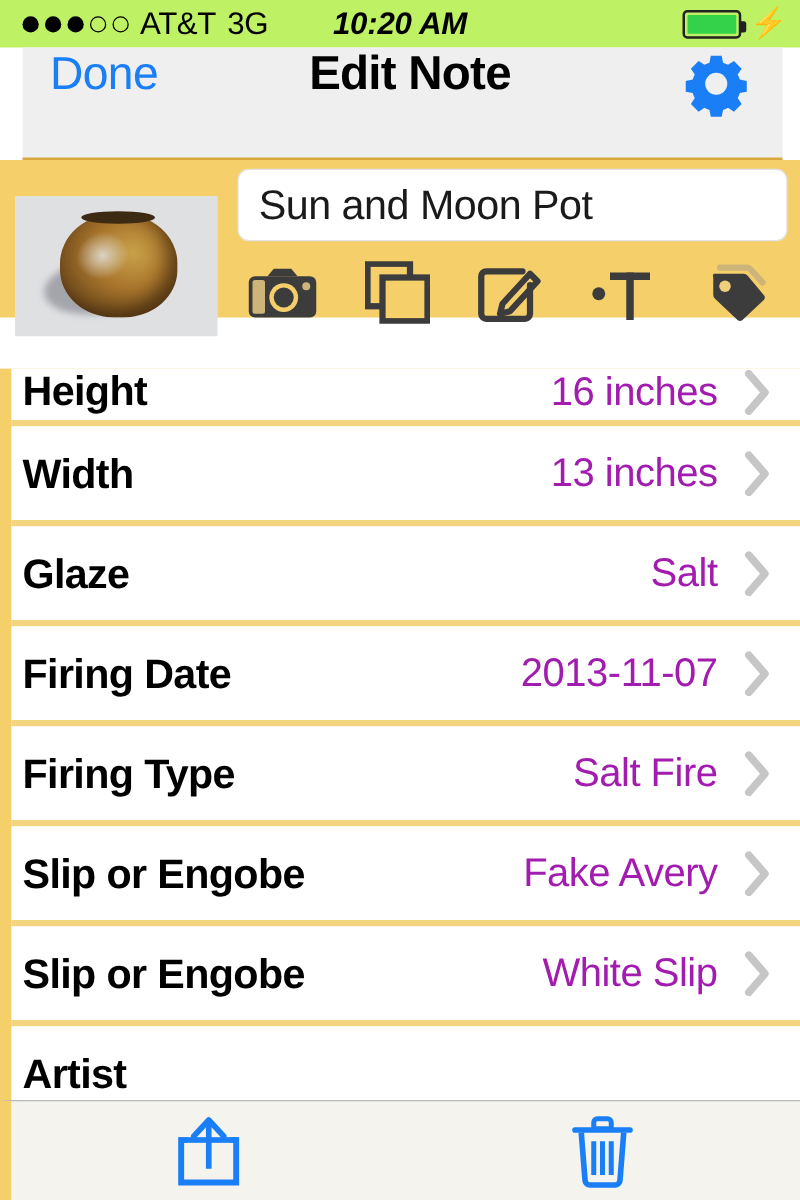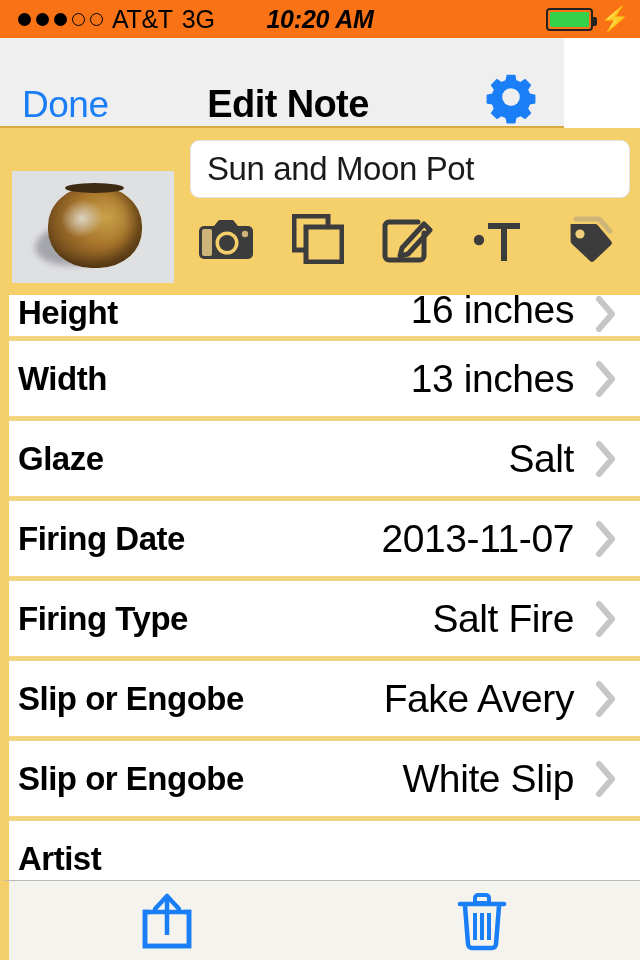--- a/index.html
+++ b/index.html
@@ -7,21 +7,21 @@
   body {
     font-family:"Liberation Sans", sans-serif;
     background:#ffffff;
     overflow:hidden;
     position:relative;
   }
 
   
   #status-bar{
     height:38px; width:640px;
-    background:#f97316;
+    background:#bef264;
     display:flex; align-items:center;
     position:relative;
   }
   #sb-left{ display:flex; align-items:center; padding-left:18px; gap:9px; }
   .dots{ display:flex; align-items:center; gap:5px; }
   .dot{ width:13px; height:13px; border-radius:50%; }
   .dot.filled{ background:#000; }
   .dot.hollow{ background:transparent; border:1.8px solid #000; }
   .sb-text{ font-size:25px; color:#000; letter-spacing:-0.3px; }
   #sb-center{
@@ -39,42 +39,43 @@
   }
   .battery-fill{ height:100%; background:#34d24a; border-radius:1px; }
   .battery-cap{
     position:absolute; right:-6px; top:7px;
     width:5px; height:9px; background:#222; border-radius:0 2px 2px 0;
   }
   .bolt{ font-size:24px; color:#111; line-height:1; margin-left:5px; }
 
   
   #nav-bar{
-    height:90px; width:564px; background:#efefef;
-    display:flex; align-items:flex-end; position:relative;
+    height:90px; width:608px; background:#efefef;
+    display:flex; align-items:flex-start; position:relative;
     border-bottom:2px solid #d8a93c;
+    margin-left:18px;
   }
   #done-button{
     padding-left:22px; font-size:37px; color:#1a7ef6;
     letter-spacing:-0.5px; cursor:pointer;
   }
   #nav-title{
     position:absolute; left:12px; right:0;
     text-align:center; font-size:38px; font-weight:bold;
     color:#000; letter-spacing:-0.6px;
   }
   #settings-button{
     margin-left:auto; padding-right:24px; z-index:2;
     display:flex; align-items:center; cursor:pointer;
   }
 
   
   #note-header{
-    width:640px; height:167px; background:#f5cf6a;
-    position:relative; display:flex;
+    width:640px; height:126px; background:#f5cf6a;
+    position:relative; display:flex;align-items:center;
   }
   #thumb-wrap{
     width:162px; height:112px; margin:43px 0 0 12px; flex:0 0 auto;
     background:#e9e9ea; overflow:hidden; position:relative;
   }
   #thumb-img{ width:100%; height:100%; position:relative; background:#dfe0e2; }
   .pot-shadow{
     position:absolute; left:14%; top:44%; width:58%; height:40%;
     background:#9a9aa2; border-radius:50%;
     transform:rotate(-8deg); filter:blur(3px); opacity:.85;
@@ -124,21 +125,21 @@
     display:flex; align-items:center;
     padding:0 18px 0 9px;
     border-bottom:5px solid #f3d580;
     cursor:pointer;
   }
   .field-row:first-child{ height:46px; align-items:flex-end; padding-bottom:4px; }
   .field-label{
     font-size:33px; font-weight:bold; color:#000; letter-spacing:-0.5px;
   }
   .field-value{
-    margin-left:auto; font-size:39px; color:#000000; letter-spacing:-0.4px;
+    margin-left:auto; font-size:32px; color:#a21caf; letter-spacing:-0.4px;
   }
   .chevron{
     width:32px; flex:0 0 32px; margin-left:16px;
     display:flex; align-items:center; justify-content:center;
   }
   .chevron.empty{ visibility:hidden; }
 
   
   #bottom-bar{
     position:absolute; left:0; bottom:0; width:640px; height:80px;

